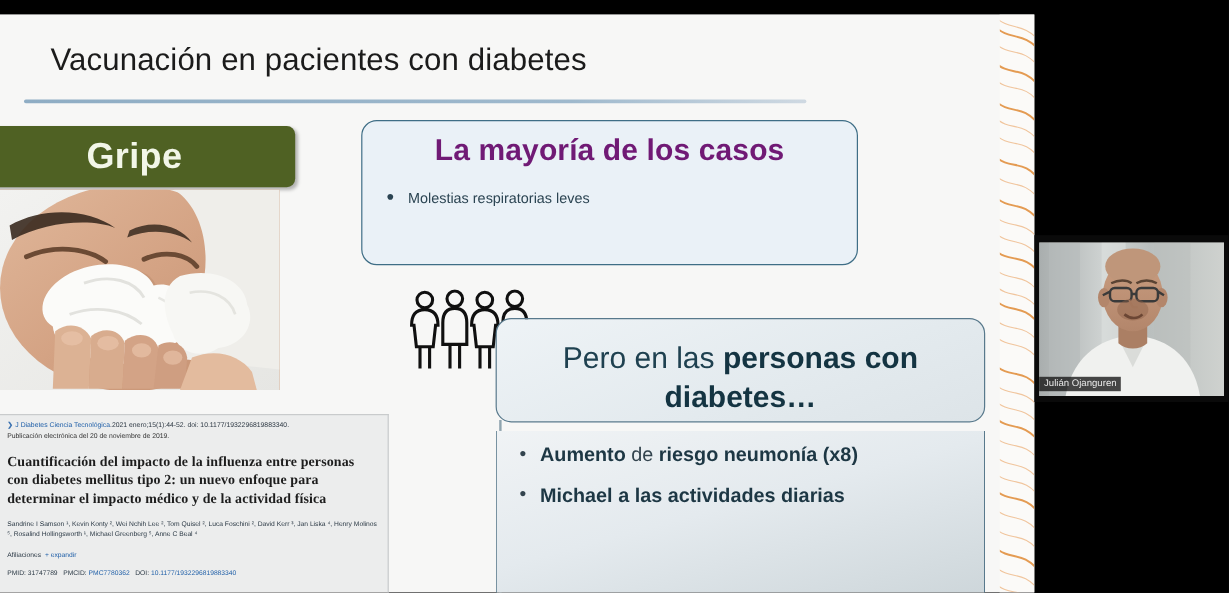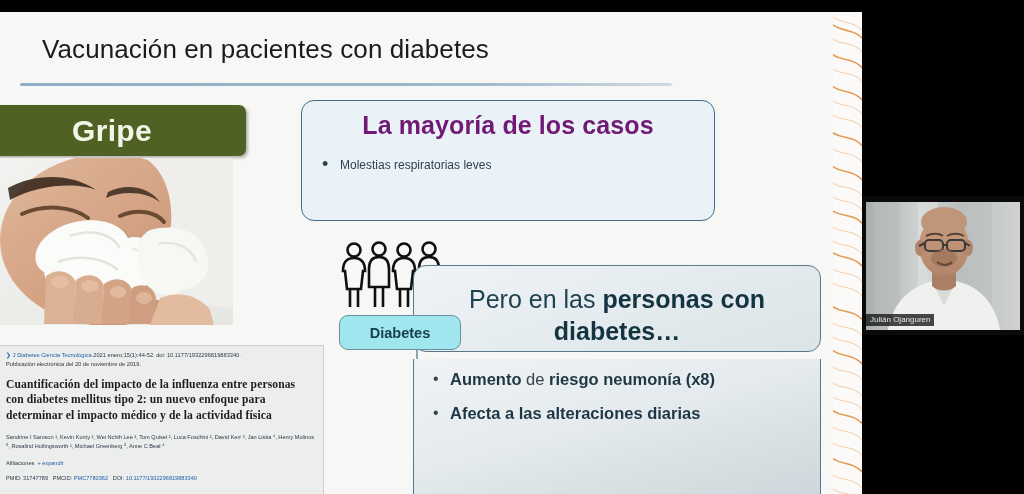--- a/index.html
+++ b/index.html
@@ -266,31 +266,28 @@
           <path d="M84 46 L 84 66 M92 46 L 92 66"></path>
         </g>
       </svg>
     </div>
 
     <div id="card-pero">
       <div class="t"><span>Pero en las </span><b>personas con</b><br><b>diabetes…</b></div>
     </div>
 
     <div id="chip-stem"></div>
-    <div id="diabetes-chip">
-      <span>Diabetes</span>
-    </div>
 
     <div id="card-bullets">
       <ul>
         <li>
           <b>Aumento</b><span> de </span><b>riesgo neumonía (x8)</b>
         </li>
         <li>
-          <b>Afecta a las alteraciones diarias</b>
+          <b>Michael a las actividades diarias</b>
         </li>
       </ul>
     </div>
 
   </div>
 
   <div id="webcam">
     <div class="feed">
       <svg width="154" height="128" viewBox="0 0 154 128" xmlns="http://www.w3.org/2000/svg">
         <defs>

